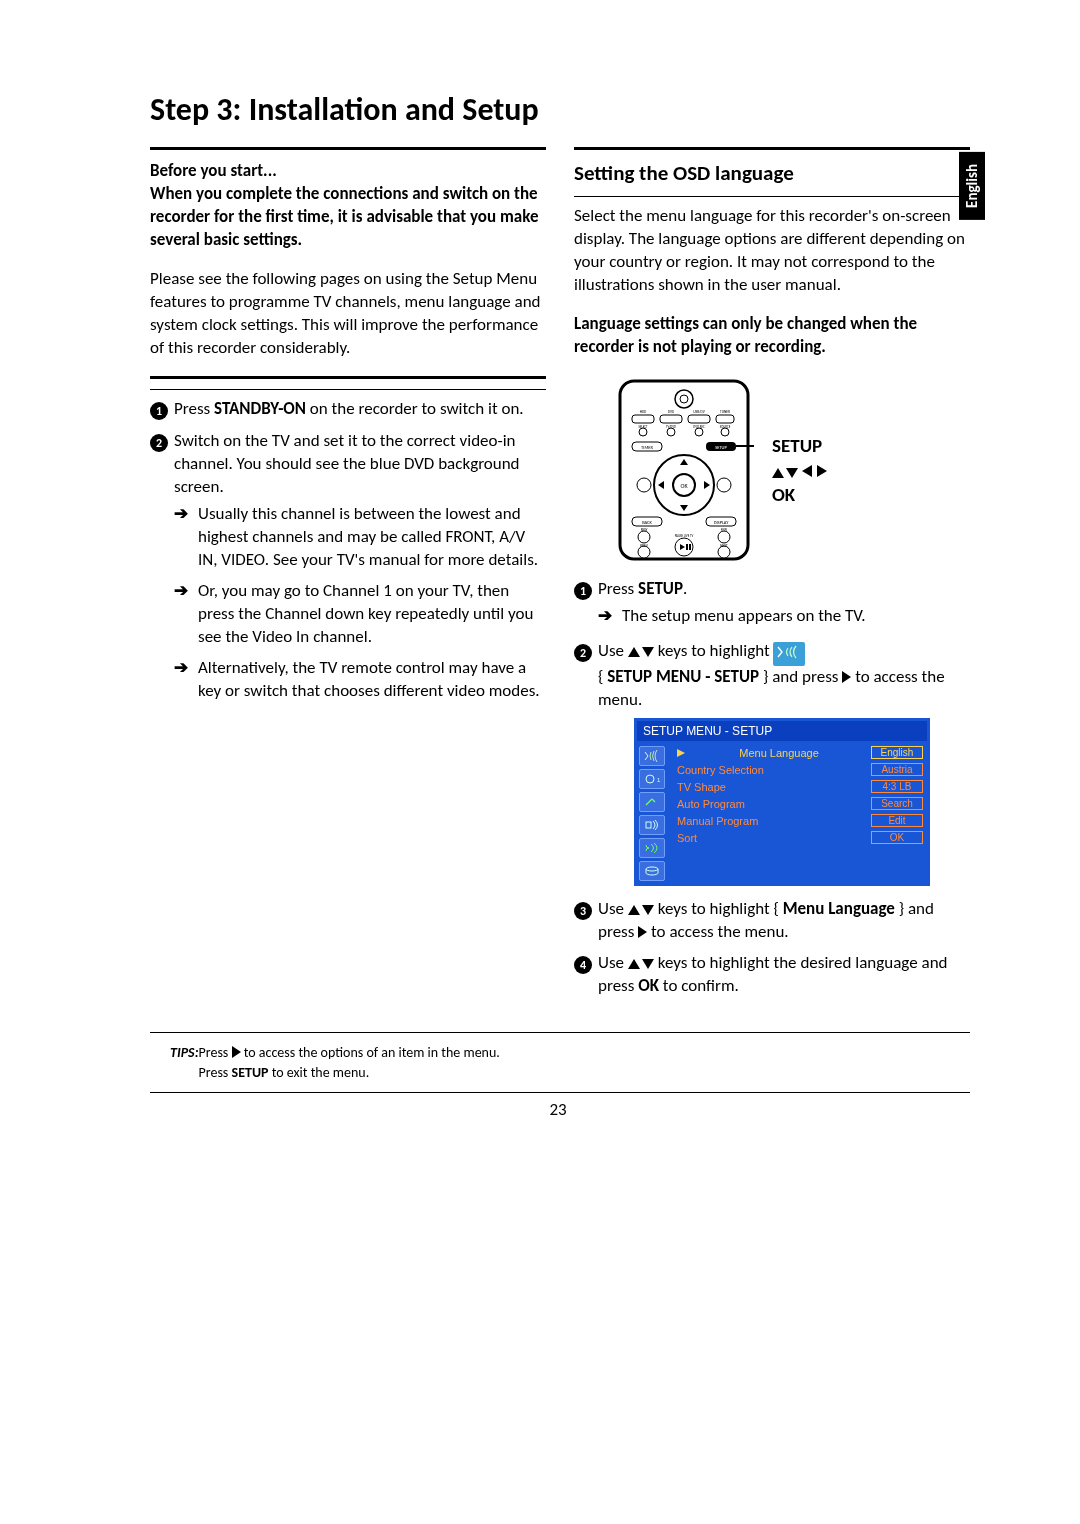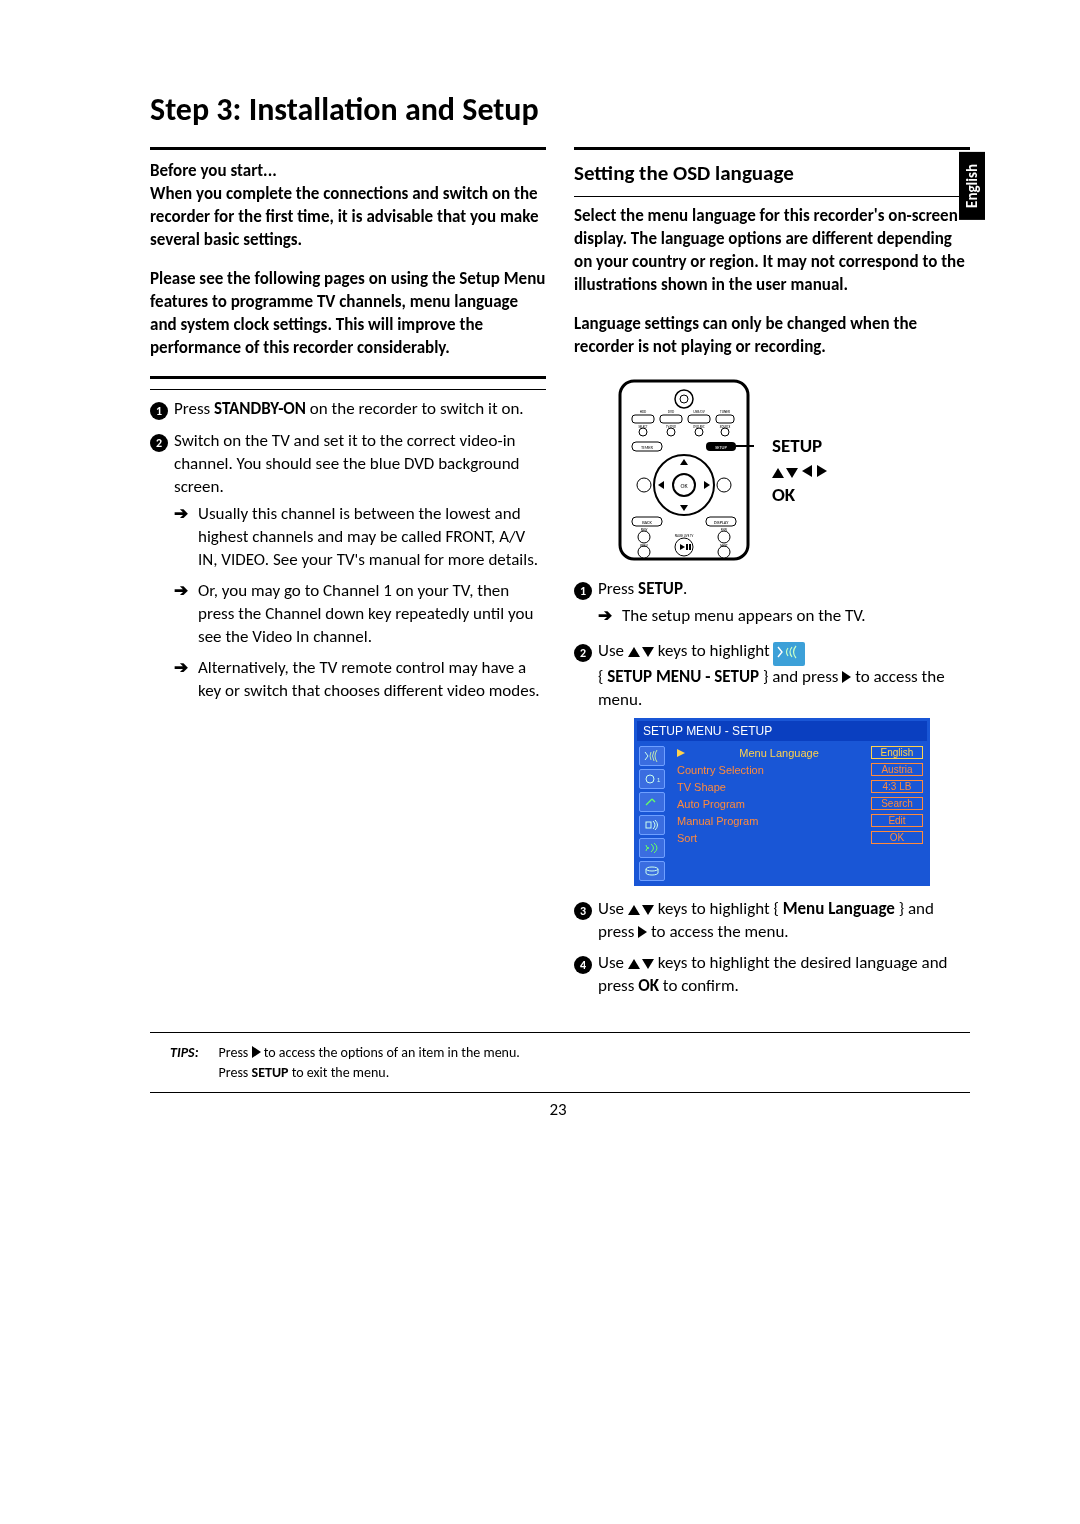--- a/index.html
+++ b/index.html
@@ -40,21 +40,20 @@
   .bold-intro {
     font-weight: bold;
     font-size: 17px;
     line-height: 1.35;
     margin-bottom: 16px;
   }
   p {
     font-size: 17px;
     line-height: 1.35;
     margin: 0 0 16px 0;
-    font-weight: bold;
   }
   h2.section {
     font-size: 21px;
     font-weight: bold;
     margin: 4px 0 10px 0;
   }
   .step-item {
     display: flex;
     margin-bottom: 4px;
     font-size: 17px;
@@ -213,21 +212,20 @@
     vertical-align:-3px;
   }
   .tips-box {
     margin-top: 30px;
     border-top: 1px solid #000;
     border-bottom: 1px solid #000;
     padding: 10px 0 10px 20px;
     font-size: 14px;
     line-height: 1.4;
     display:flex;
-    gap:20px;
   }
   .tips-label { font-style: italic; font-weight: bold; }
   .page-num {
     text-align: center;
     font-size: 17px;
     margin-top: 6px;
     padding-right: 4px;
   }
   .corner-marks {
     position:absolute;

